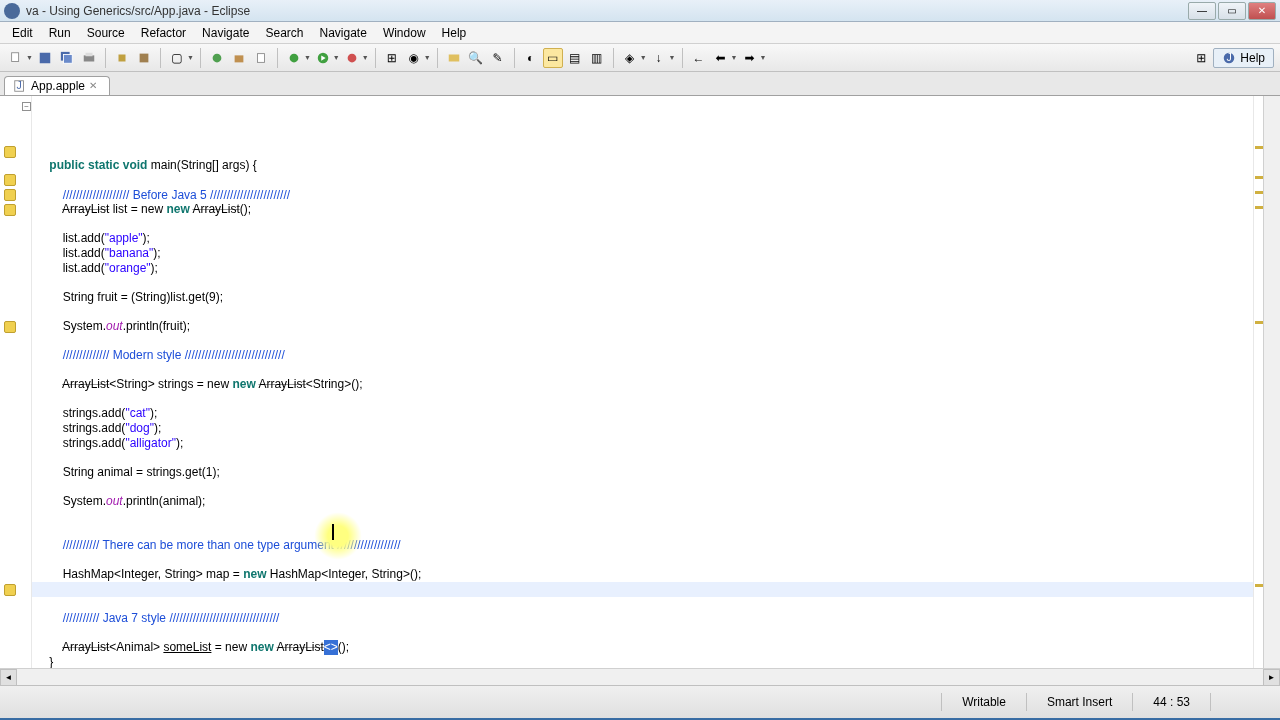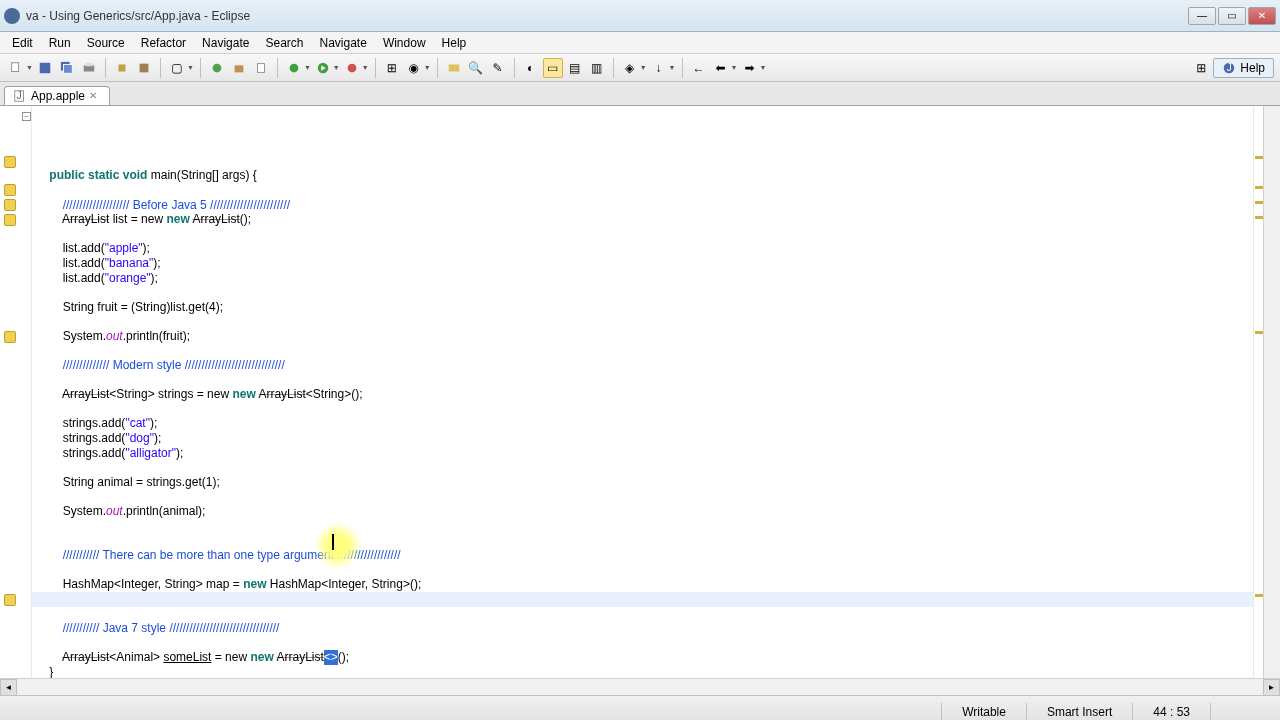--- a/index.html
+++ b/index.html
@@ -1,17 +1,17 @@
 <!DOCTYPE html>
 <html><head>
 <meta charset="utf-8">
 <style>
 * { margin:0; padding:0; box-sizing:border-box; font-family:"Segoe UI",Tahoma,sans-serif; font-size:12px; }
 body { background:#f0f0f0; width:1280px; height:720px; overflow:hidden; position:relative; }
-.titlebar { height:32px; background:linear-gradient(#e8f0f8,#d4e4f0); display:flex; align-items:center; padding:0 4px; border-bottom:1px solid #a0b0c0; }
+.titlebar { height:22px; background:linear-gradient(#e8f0f8,#d4e4f0); display:flex; align-items:center; padding:0 4px; border-bottom:1px solid #a0b0c0; }
 .titlebar-icon { width:16px; height:16px; background:#4a6a9a; border-radius:50%; margin-right:6px; }
 .titlebar-title { flex:1; color:#333; }
 .win-controls { display:flex; gap:2px; }
 .win-btn { width:28px; height:18px; background:linear-gradient(#f0f4f8,#d8e0e8); border:1px solid #9aa; display:flex; align-items:center; justify-content:center; font-size:10px; border-radius:2px; }
 .win-btn.close { background:linear-gradient(#e08080,#c05050); color:#fff; }
 .menubar { height:22px; background:#f4f4f4; display:flex; align-items:center; padding:0 4px; border-bottom:1px solid #d0d0d0; }
 .menu-item { padding:0 8px; cursor:default; }
 .toolbar { height:28px; background:linear-gradient(#f8f8f8,#e8e8e8); border-bottom:1px solid #c0c0c0; display:flex; align-items:center; padding:0 6px; gap:2px; }
 .tbtn { width:20px; height:20px; display:flex; align-items:center; justify-content:center; border:1px solid transparent; border-radius:2px; cursor:default; }
 .tsep { width:1px; height:20px; background:#c0c0c0; margin:0 4px; }
@@ -215,21 +215,21 @@
     <div style="position:absolute;top:428px;left:300px;width:2px;height:16px;background:#000;z-index:3"></div>
 <div class="code-content"><span>    <span class="kw">public</span> <span class="kw">static</span> <span class="kw">void</span> main(String[] args) {</span>
 <span></span>
 <span class="com">        //////////////////// Before Java 5 ////////////////////////</span>
 <span>        </span><span class="dep">ArrayList</span><span> list = new </span><span class="kw">new</span> <span class="dep">ArrayList</span><span>();</span>
 <span></span>
 <span>        list.add(</span><span class="str">"apple"</span><span>);</span>
 <span>        list.add(</span><span class="str">"banana"</span><span>);</span>
 <span>        list.add(</span><span class="str">"orange"</span><span>);</span>
 <span></span>
-<span>        String fruit = (String)list.get(4);</span>
+<span>        String fruit = (String)list.get(9);</span>
 <span></span>
 <span>        System.</span><span class="fld">out</span><span>.println(fruit);</span>
 <span></span>
 <span class="com">        ////////////// Modern style //////////////////////////////</span>
 <span></span>
 <span>        </span><span class="dep">ArrayList</span><span>&lt;String&gt; strings = new </span><span class="kw">new</span> <span class="dep">ArrayList</span><span>&lt;String&gt;();</span>
 <span></span>
 <span>        strings.add(</span><span class="str">"cat"</span><span>);</span>
 <span>        strings.add(</span><span class="str">"dog"</span><span>);</span>
 <span>        strings.add(</span><span class="str">"alligator"</span><span>);</span>

